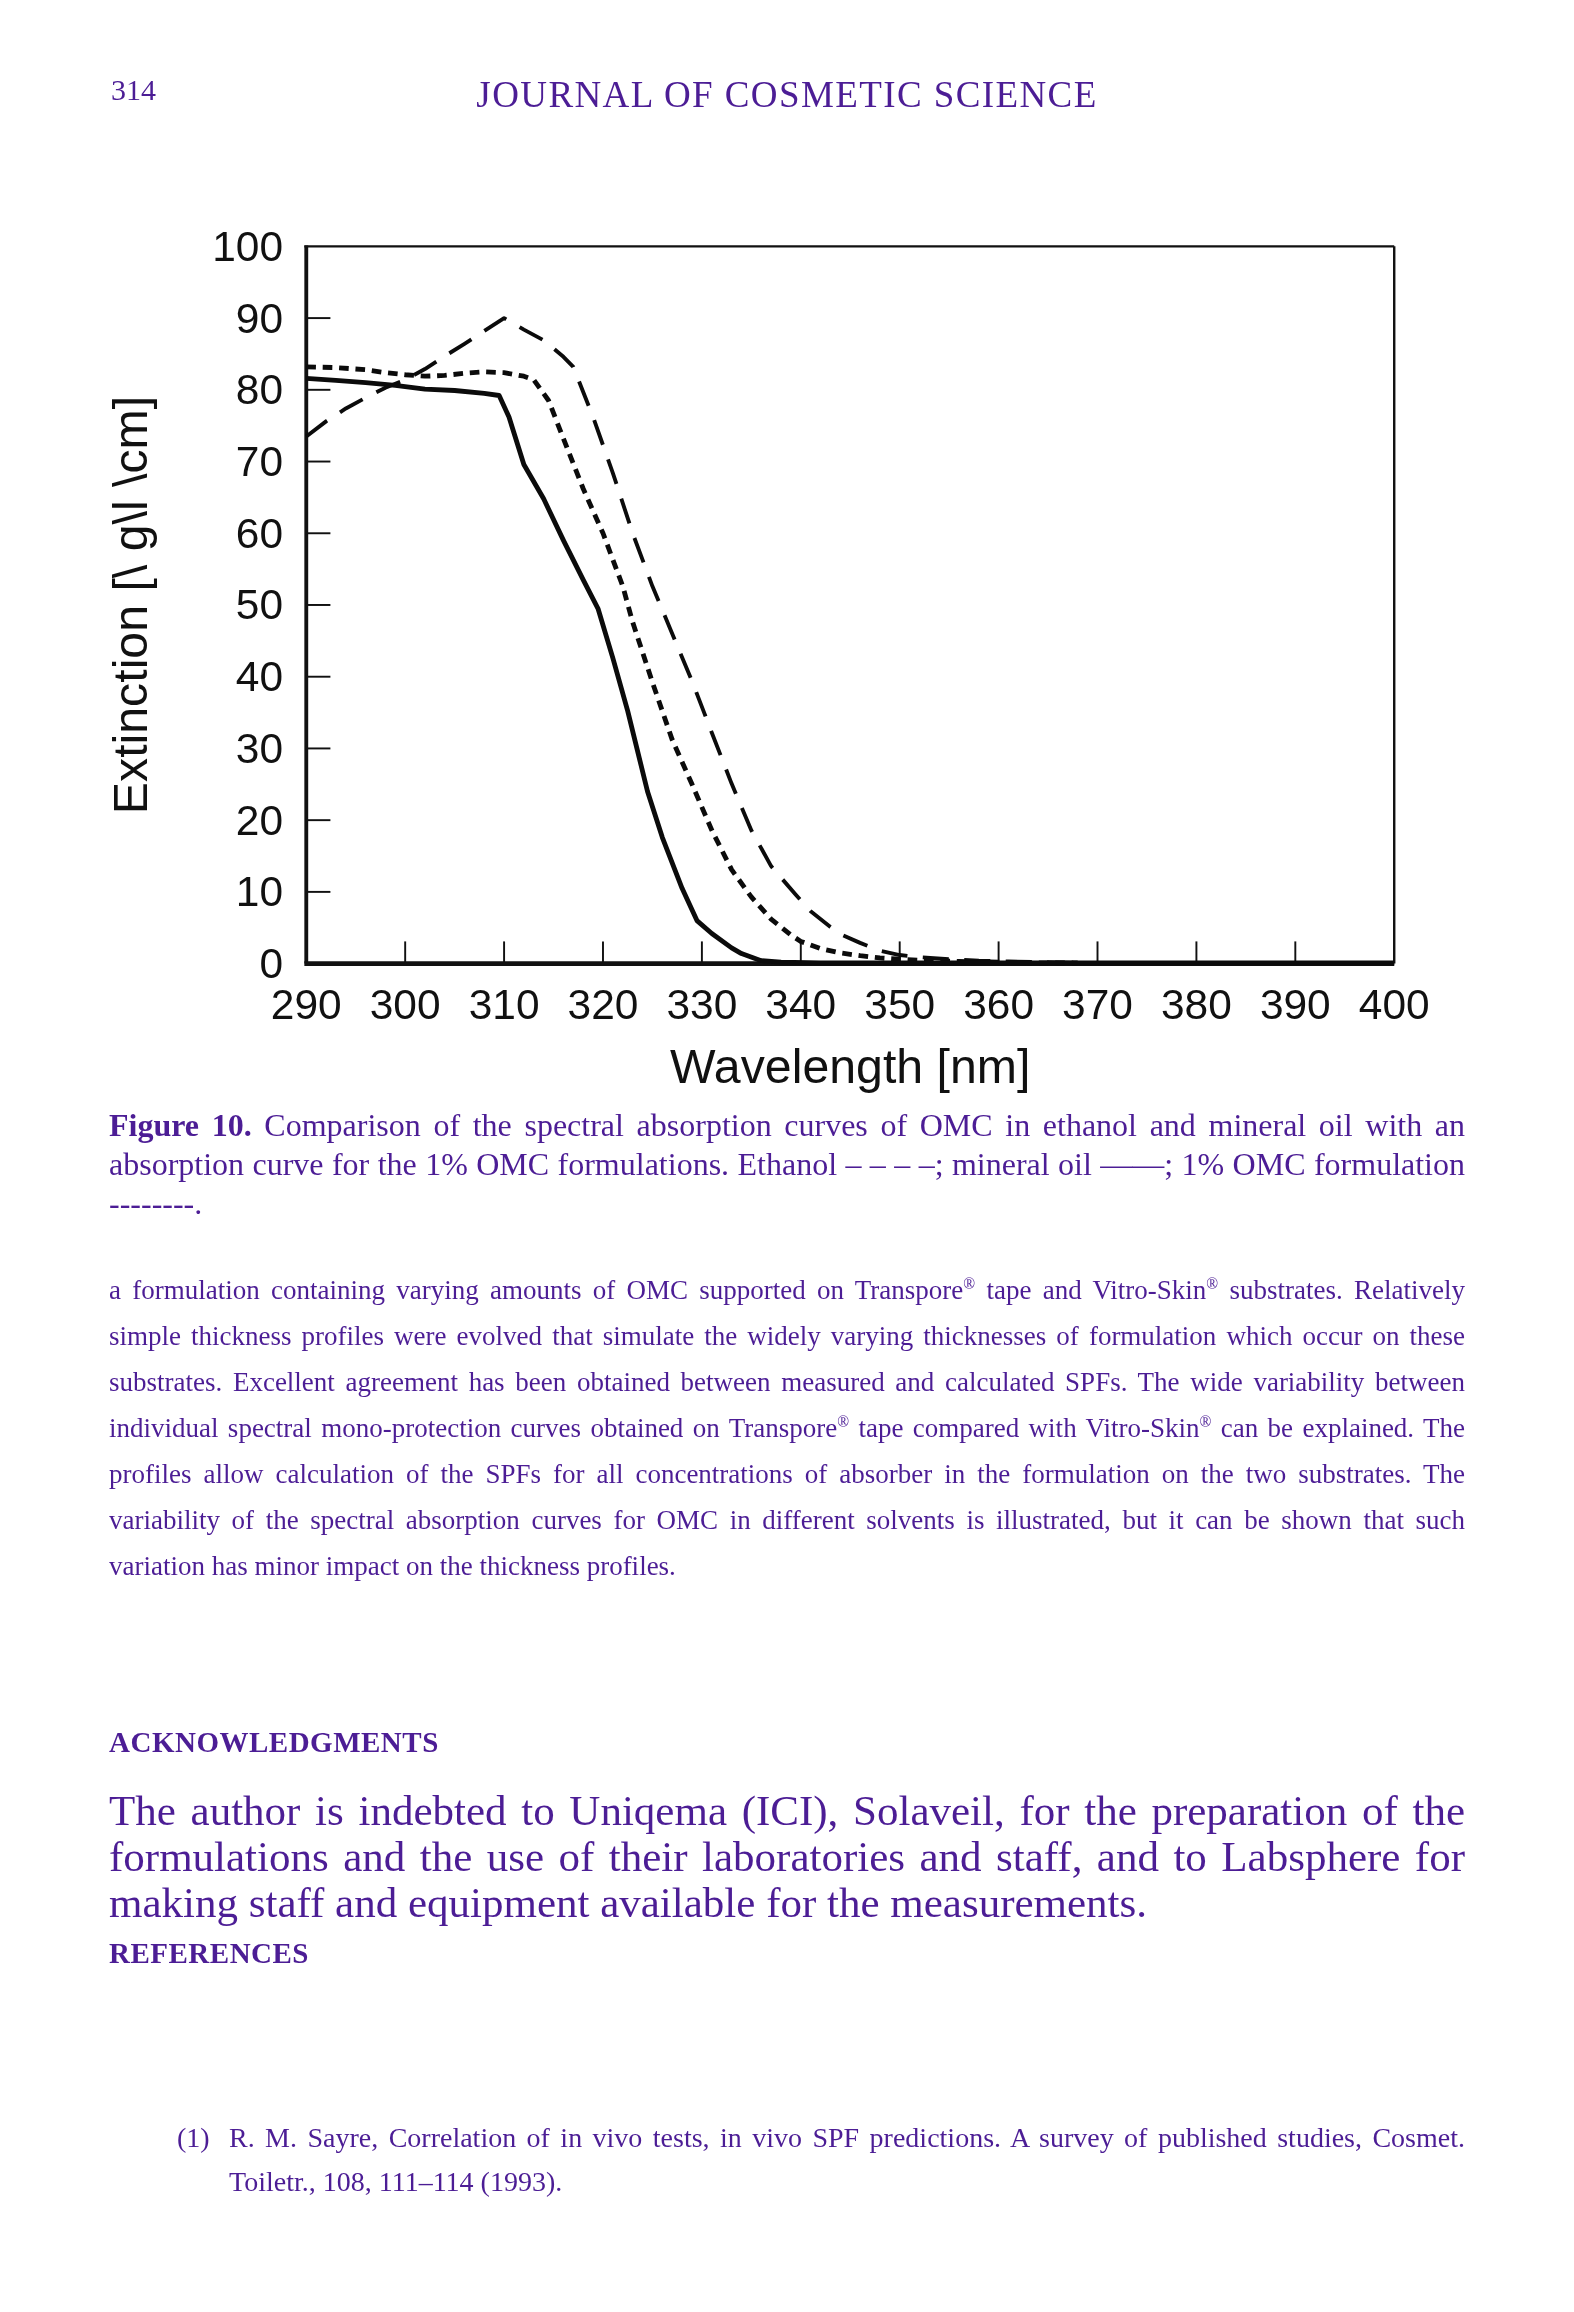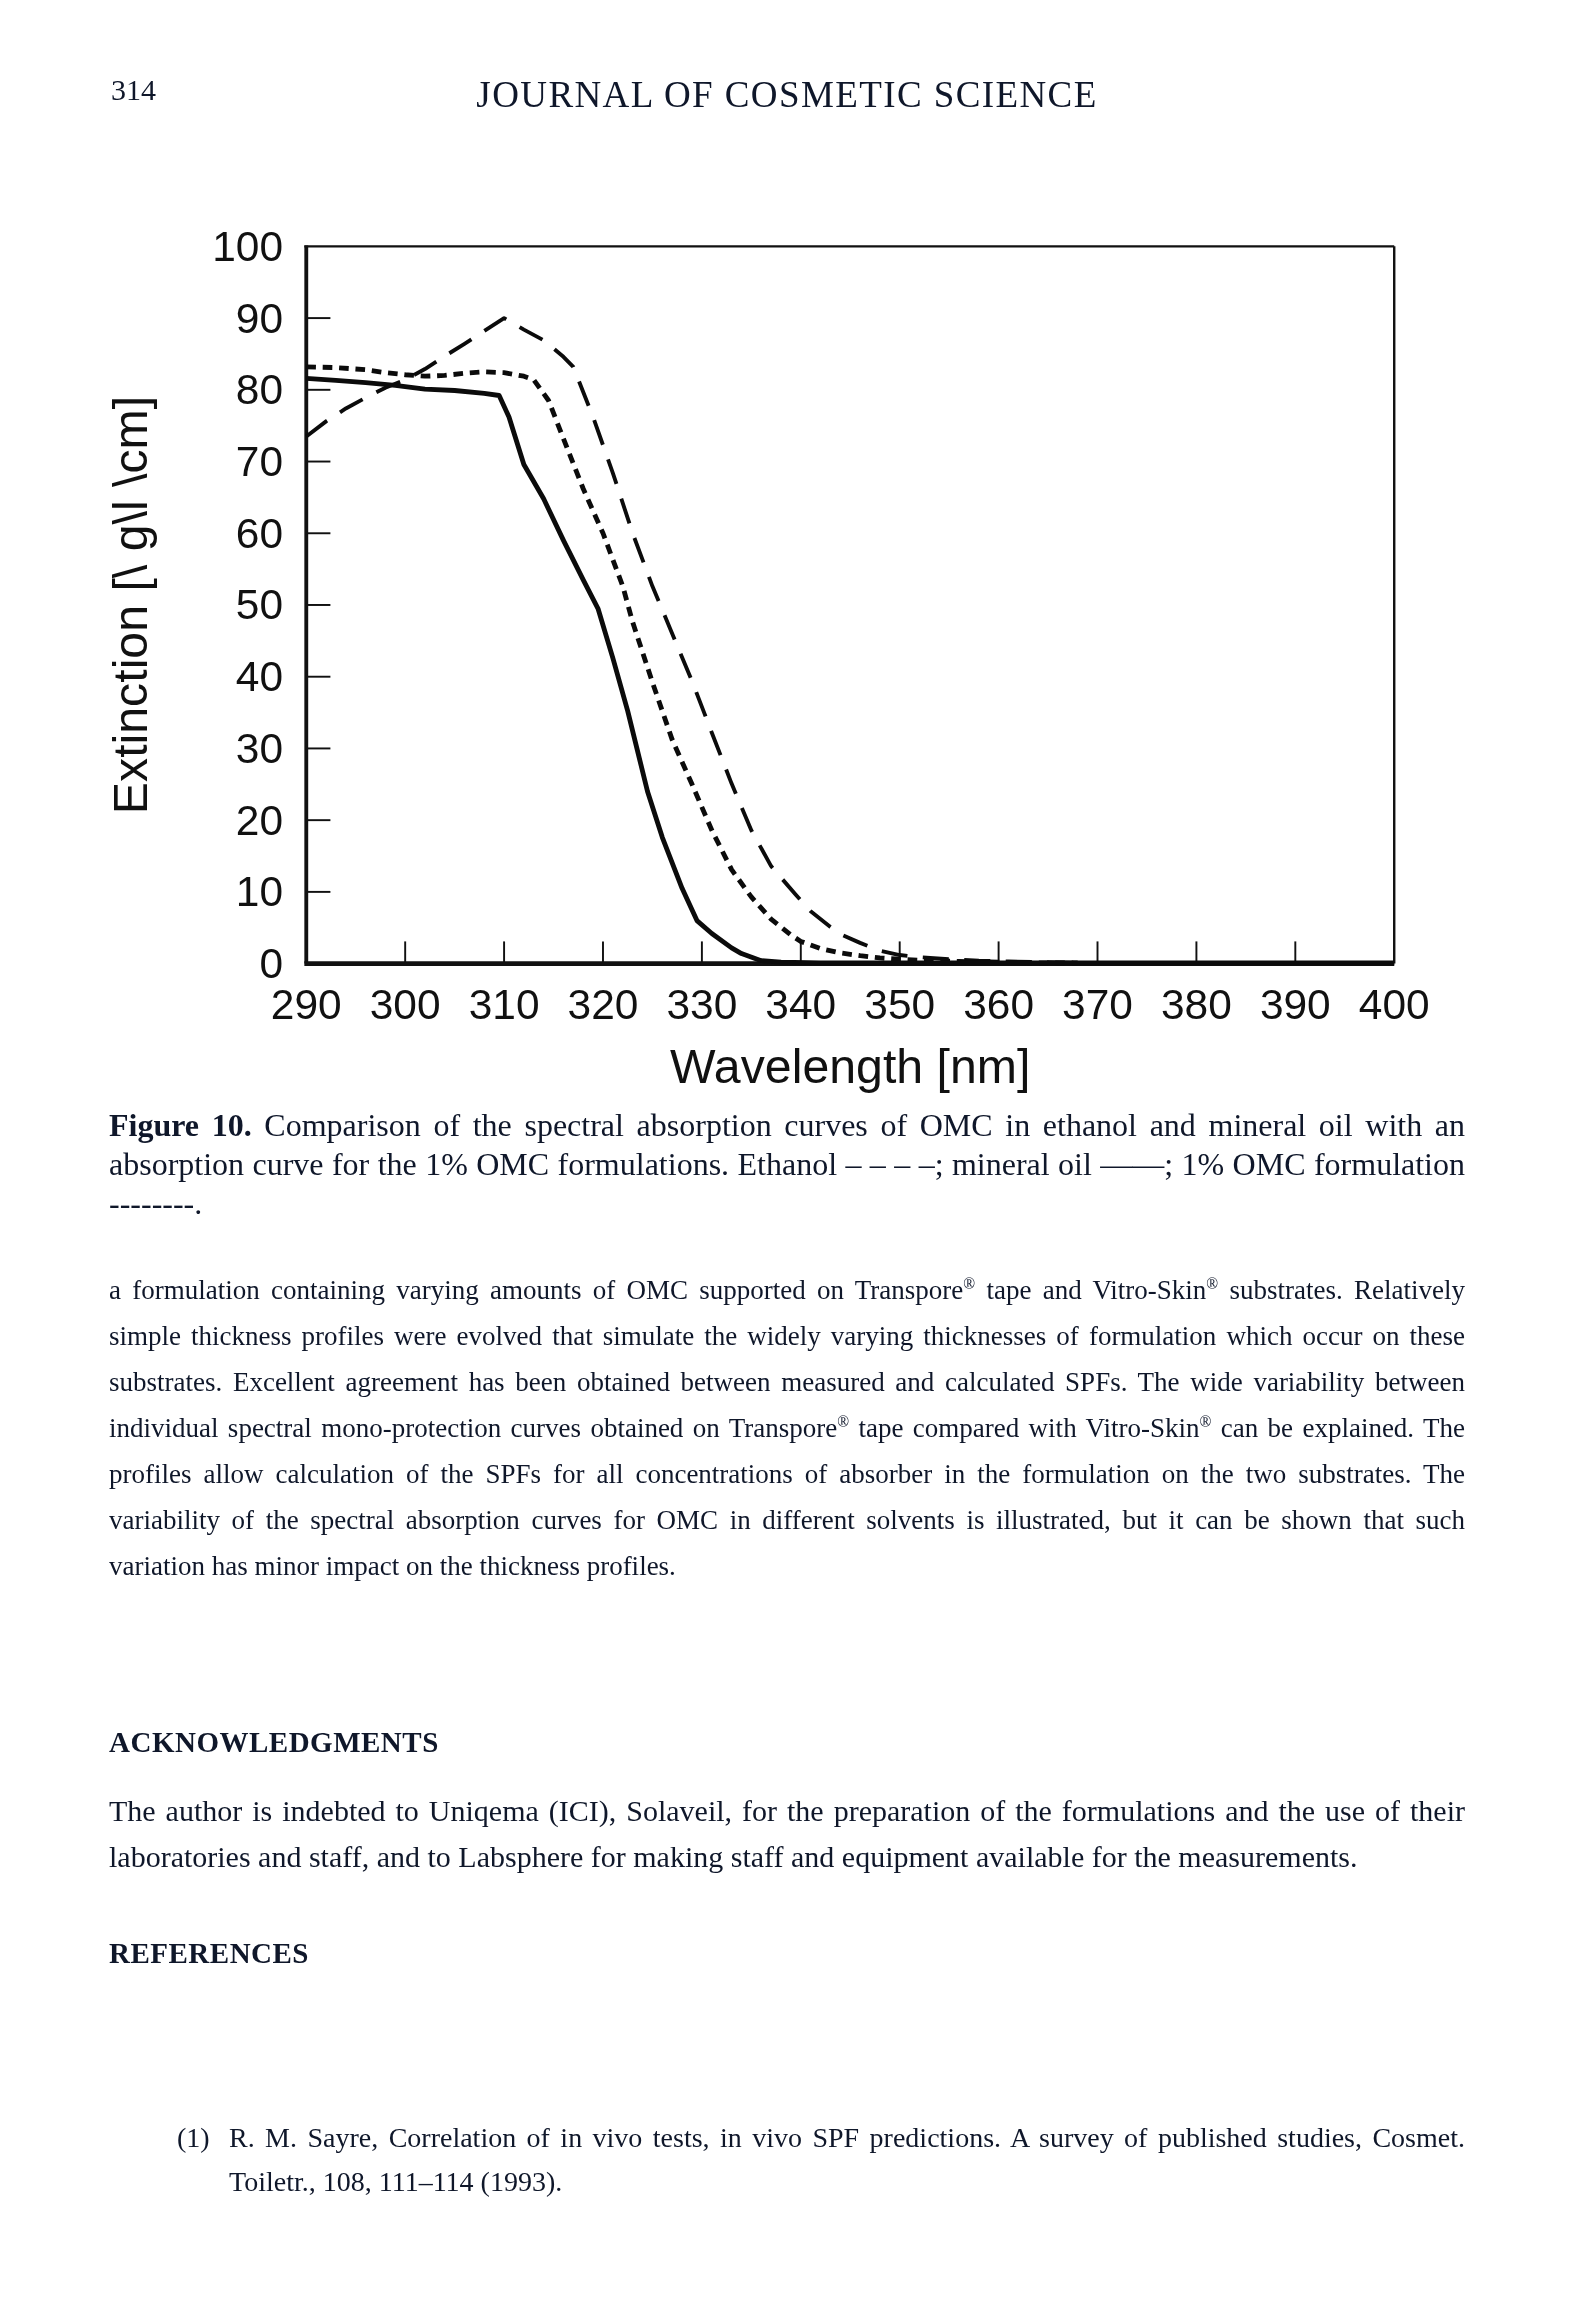--- a/index.html
+++ b/index.html
@@ -1,31 +1,31 @@
 <!DOCTYPE html>
 <html><head>
 <meta charset="utf-8">
 <style>
   html,body{margin:0;padding:0;background:#e8e8e8;}
-  .page{position:relative;width:1575px;height:2312px;background:#ffffff;color:#0f172a;
+  .page{position:relative;width:1575px;height:2312px;background:#ffffff;color:#4c1d95;
         font-family:"Liberation Serif", serif;overflow:hidden;}
   .col{position:absolute;left:109px;width:1356px;}
   .running-head{top:73px;height:42px;}
   .page-number{position:absolute;left:1.9px;top:0;font-size:30px;}
   .journal-title{position:absolute;left:0;width:100%;text-align:center;font-size:37px;letter-spacing:1.4px;}
   .chart-wrap{position:absolute;left:0;top:145px;width:1575px;height:975px;}
   .chart-wrap svg{position:absolute;left:0;top:0;}
   .tick{font-family:"Liberation Sans", sans-serif;font-size:44px;fill:#111;}
   .axis-label{font-family:"Liberation Sans", sans-serif;font-size:50px;fill:#111;}
   .caption{top:1106px;font-size:32px;line-height:39px;text-align:justify;}
   .caption .cap-label{font-weight:700;}
   .bodytext{top:1267px;font-size:27px;line-height:46px;text-align:justify;}
   .heading{font-size:29px;font-weight:700;letter-spacing:0.5px;}
   .ack-heading{top:1726px;}
-  .ack-text{top:1788px;font-size:30px;line-height:46px;text-align:justify;}
+  .ack-text{top:1788px;font-size:43px;line-height:46px;text-align:justify;}
   .ref-heading{top:1937px;}
   .ref-item{top:2116px;left:177px;width:1288px;display:flex;font-size:28px;line-height:44px;}
   .ref-num{flex:0 0 52px;}
   .ref-body{flex:1;text-align:justify;}
   .seg-i{}
   .seg-b{font-weight:400;}
   sup.reg{font-size:58%;vertical-align:super;line-height:0;}
 </style>
 </head>
 <body>

